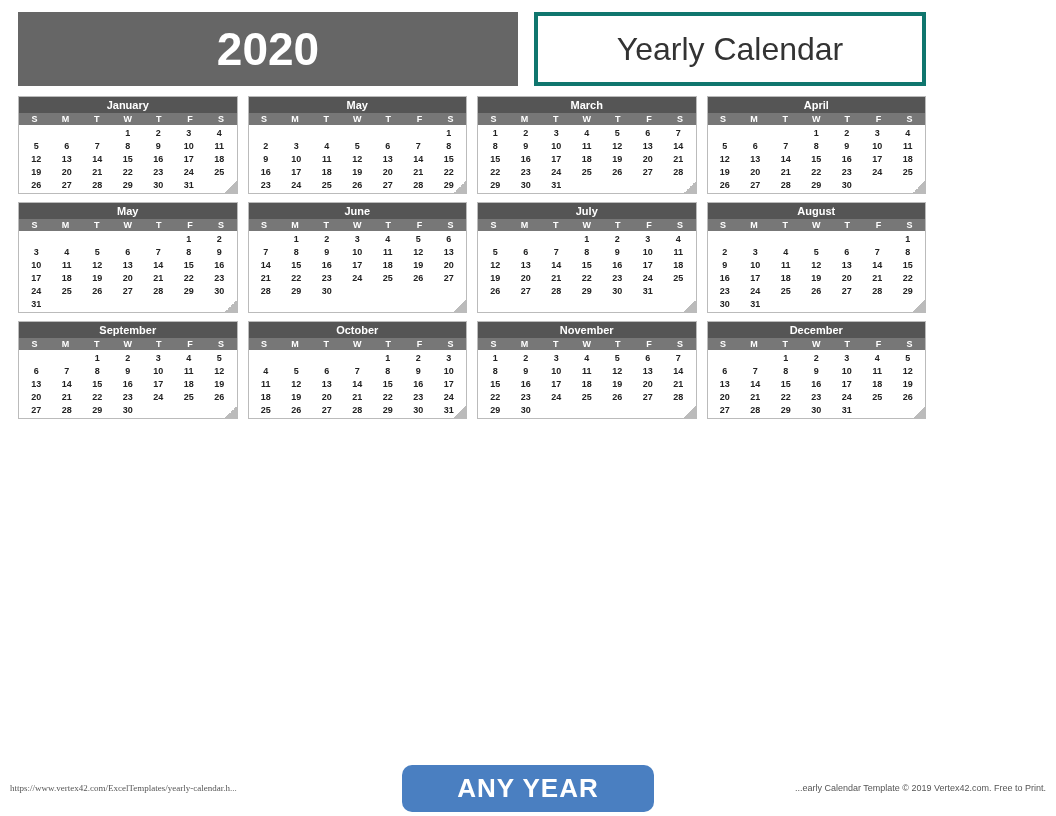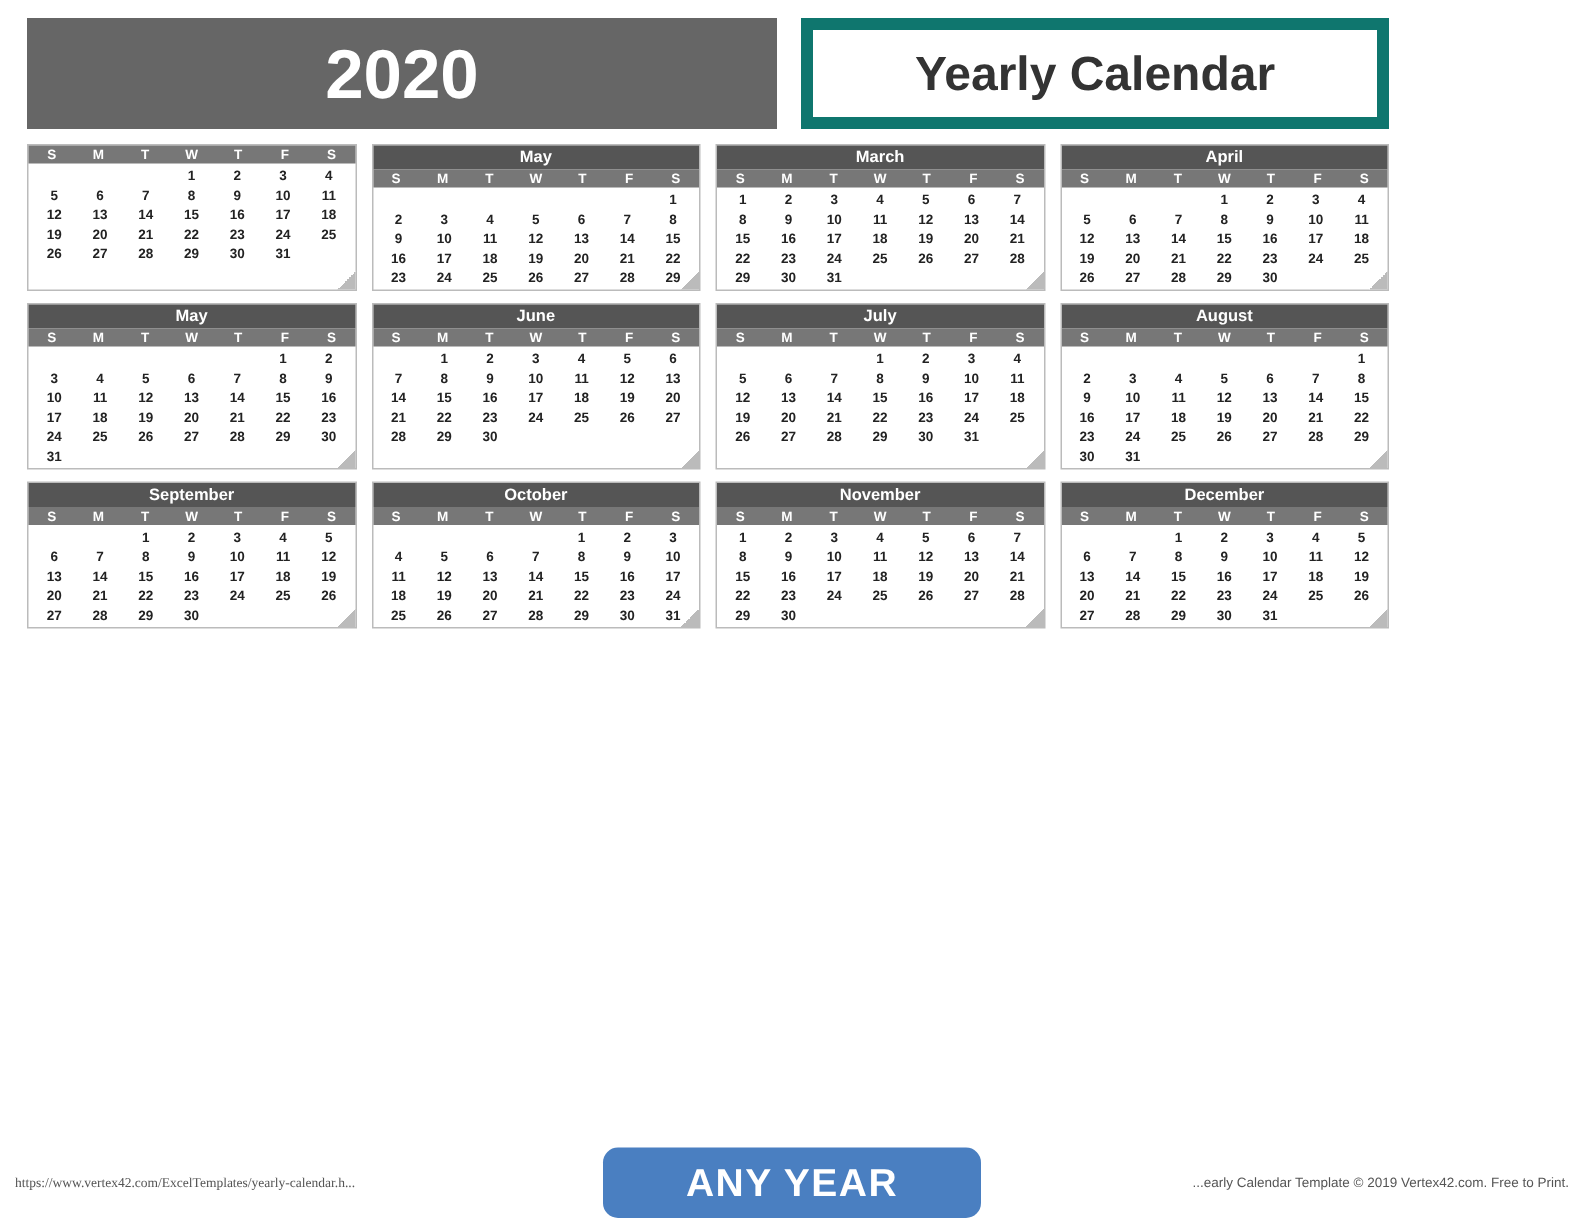--- a/index.html
+++ b/index.html
@@ -34,30 +34,29 @@
       font-weight: bold;
       text-align: center;
       padding: 10px 30px;
       width: 500px;
       display: flex;
       align-items: center;
       justify-content: center;
     }
 
     .title-box {
-      border: 8px solid #0f766e;
+      border: 4px solid #0f766e;
       font-size: 32px;
       color: #333;
       text-align: center;
       flex: 1;
       display: flex;
       align-items: center;
       justify-content: center;
       padding: 8px;
-      font-weight: bold;
     }
 
     
     .calendar-grid {
       display: grid;
       grid-template-columns: repeat(4, 1fr);
       gap: 8px 10px;
     }
 
     .month-block {
@@ -158,20 +157,21 @@
 
 <div class="page">
 
   <div class="header">
     <div class="year-box">2020</div>
     <div class="title-box">Yearly Calendar</div>
   </div>
 
   <div class="calendar-grid" id="calendar-grid">
   <div class="month-block">
+        <div class="month-header">January</div>
         <div class="day-headers">
           <div class="day-header">S</div>
           <div class="day-header">M</div>
           <div class="day-header">T</div>
           <div class="day-header">W</div>
           <div class="day-header">T</div>
           <div class="day-header">F</div>
           <div class="day-header">S</div>
         </div>
         <div class="days-grid">

